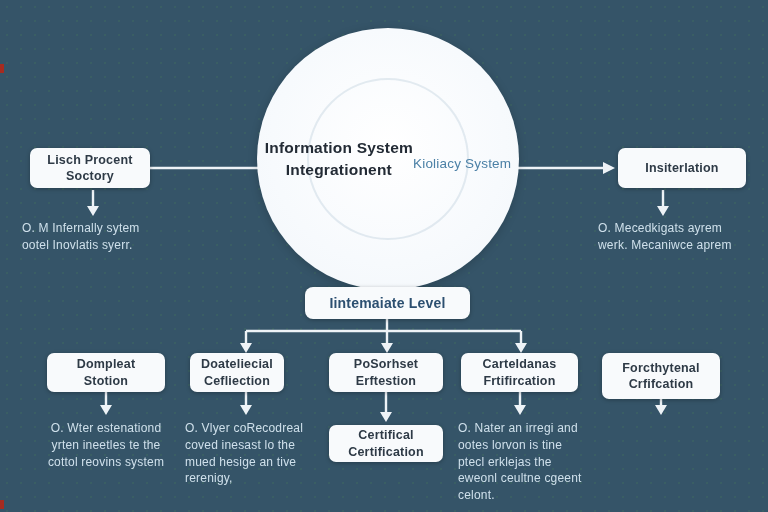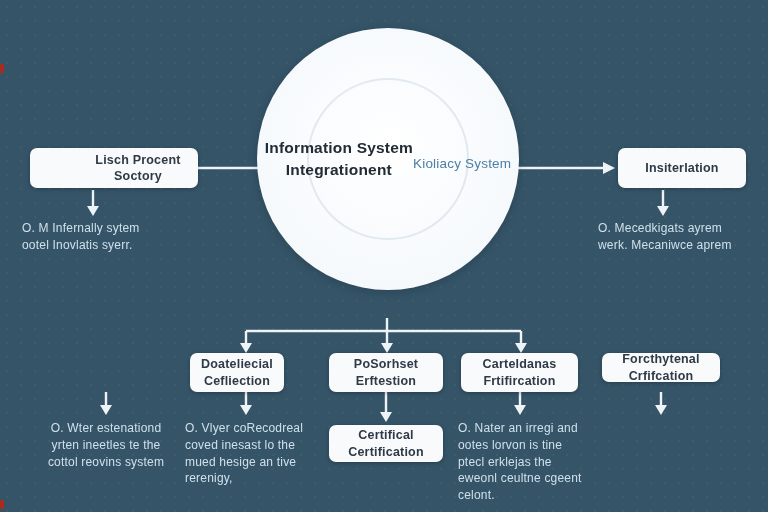--- a/index.html
+++ b/index.html
@@ -91,47 +91,54 @@
     <polygon points="655,405 667,405 661,415"></polygon>
   </svg>
 
   <div class="circle-main">
     <div class="circle-ring"></div>
     <div class="circle-title">Information System
 Integrationent</div>
     <div class="circle-subtitle">Kioliacy System</div>
   </div>
 
-  <div class="box" style="left:30px;top:148px;width:120px;height:40px;padding-left:48px;">
+  <div class="box" style="left:30px;top:148px;width:120px;height:40px;">
     <span>Lisch Procent
 Soctory</span>
   </div>
   <div class="caption" style="left:22px;top:220px;width:160px;">O. M Infernally sytem
 ootel Inovlatis syerr.</div>
 
   <div class="box" style="left:618px;top:148px;width:128px;height:40px;">
     <span>Insiterlation</span>
   </div>
   <div class="caption" style="left:598px;top:220px;width:164px;">O. Mecedkigats ayrem
 werk. Mecaniwce aprem</div>
 
+  <div class="box level" style="left:305px;top:287px;width:165px;height:32px;">
+    <span>Iintemaiate Level</span>
+  </div>
 
+  <div class="box" style="left:47px;top:353px;width:118px;height:39px;">
+    <span>Dompleat
+Stotion</span>
+  </div>
   <div class="box" style="left:190px;top:353px;width:94px;height:39px;">
     <span>Doateliecial
 Cefliection</span>
   </div>
   <div class="box" style="left:329px;top:353px;width:114px;height:39px;">
     <span>PoSorhset
 Erftestion</span>
   </div>
   <div class="box" style="left:461px;top:353px;width:117px;height:39px;">
     <span>Carteldanas
 Frtifircation</span>
   </div>
-  <div class="box" style="left:602px;top:353px;width:118px;height:29px;">
+  <div class="box" style="left:602px;top:353px;width:118px;height:46px;">
     <span>Forcthytenal
 Crfifcation</span>
   </div>
 
   <div class="caption center" style="left:17px;top:420px;width:178px;">O. Wter estenationd
 yrten ineetles te the
 cottol reovins system</div>
   <div class="caption" style="left:185px;top:420px;width:130px;">O. Vlyer coRecodreal
 coved inesast lo the
 mued hesige an tive

